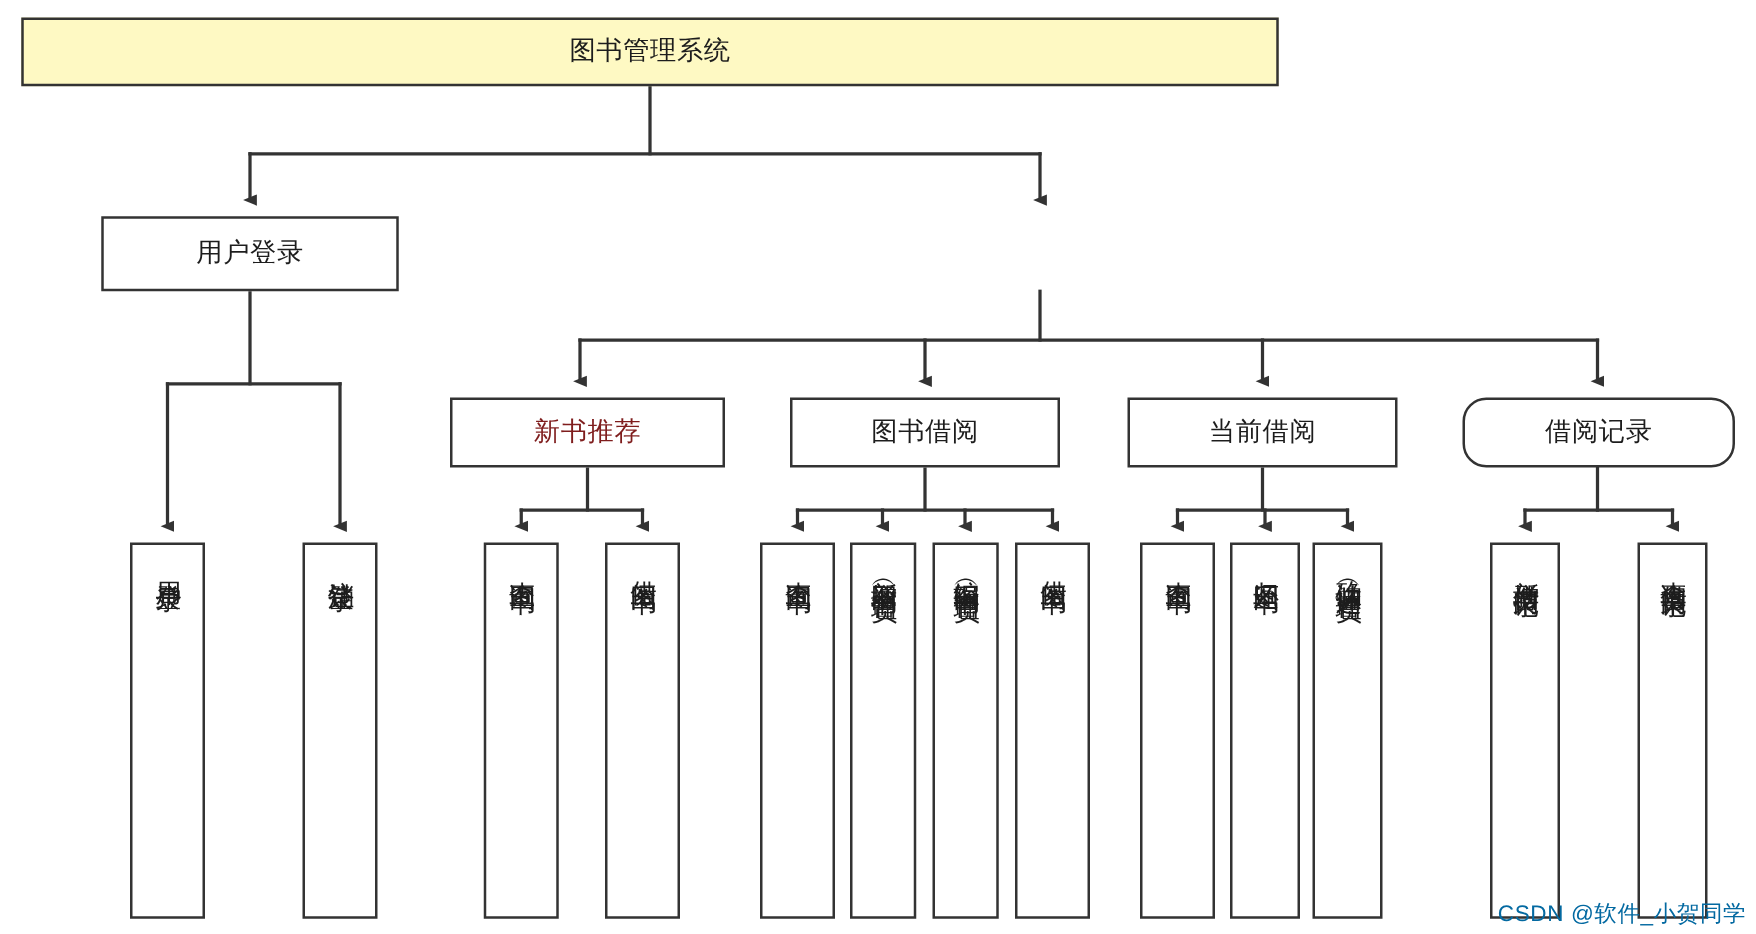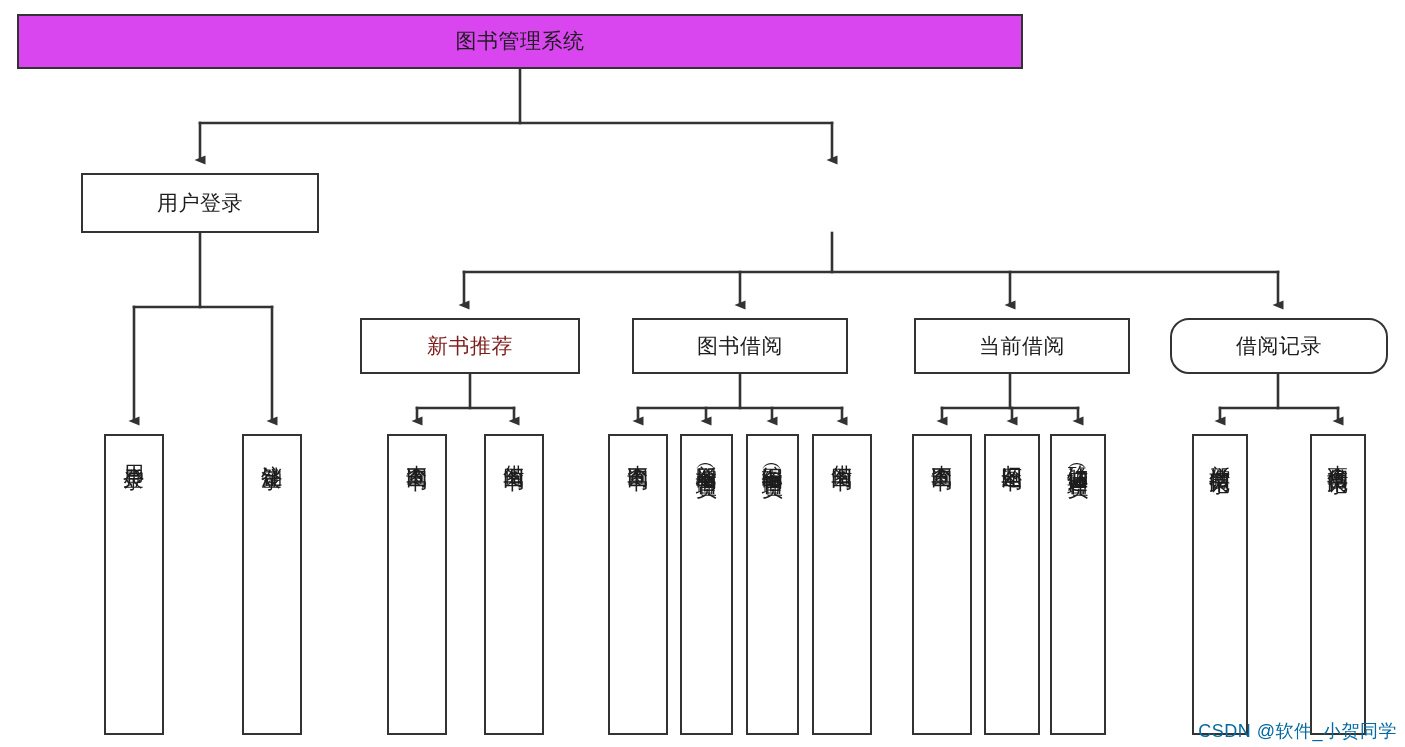--- a/index.html
+++ b/index.html
@@ -121,35 +121,35 @@
       <path d="M 1012 408 L 1012 421" marker-end="url(#arrow)"></path>
       <path d="M 1078 408 L 1078 421" marker-end="url(#arrow)"></path>
 
       <path d="M 1278 374 L 1278 408"></path>
       <path d="M 1220 408 L 1338 408"></path>
       <path d="M 1220 408 L 1220 421" marker-end="url(#arrow)"></path>
       <path d="M 1338 408 L 1338 421" marker-end="url(#arrow)"></path>
     </g>
   </svg>
 
-  <div class="node" style="left: 17px; top: 14px; width: 1006px; height: 55px; border-color: rgb(51, 51, 51); background: #d946ef; align-items: center;">
+  <div class="node" style="left: 17px; top: 14px; width: 1006px; height: 55px; border-color: rgb(51, 51, 51); background: #fef9c3; align-items: center;">
     <span class="label" style="color: rgb(29, 29, 29);">图书管理系统</span>
   </div>
 
   <div class="node" style="left: 81px; top: 173px; width: 238px; height: 60px; border-color: rgb(51, 51, 51); background: rgb(255, 255, 255);">
     <span class="label" style="color: rgb(29, 29, 29);">用户登录</span>
   </div>
 
   <div class="node" style="left: 360px; top: 318px; width: 220px; height: 56px; border-color: rgb(51, 51, 51); background: rgb(255, 255, 255);">
     <span class="label" style="color: #7f1d1d;">新书推荐</span>
   </div>
   <div class="node" style="left: 632px; top: 318px; width: 216px; height: 56px; border-color: rgb(51, 51, 51); background: rgb(255, 255, 255);">
     <span class="label" style="color: rgb(29, 29, 29);">图书借阅</span>
   </div>
-  <div class="node" style="left: 902px; top: 318px; width: 216px; height: 56px; border-color: rgb(51, 51, 51); background: rgb(255, 255, 255); margin-left: 12px;">
+  <div class="node" style="left: 902px; top: 318px; width: 216px; height: 56px; border-color: rgb(51, 51, 51); background: rgb(255, 255, 255);">
     <span class="label" style="color: rgb(29, 29, 29);">当前借阅</span>
   </div>
   <div class="node" style="left: 1170px; top: 318px; width: 218px; height: 56px; border-color: rgb(51, 51, 51); background: rgb(255, 255, 255); border-radius: 19px;">
     <span class="label" style="color: rgb(29, 29, 29);">借阅记录</span>
   </div>
 
   <div class="node vertical" style="left: 104px; top: 434px; width: 60px; height: 301px; border-color: rgb(51, 51, 51); background: rgb(255, 255, 255);">
     <span class="label" style="color: rgb(29, 29, 29);">用户登录</span>
   </div>
   <div class="node vertical" style="left: 242px; top: 434px; width: 60px; height: 301px; border-color: rgb(51, 51, 51); background: rgb(255, 255, 255);">

